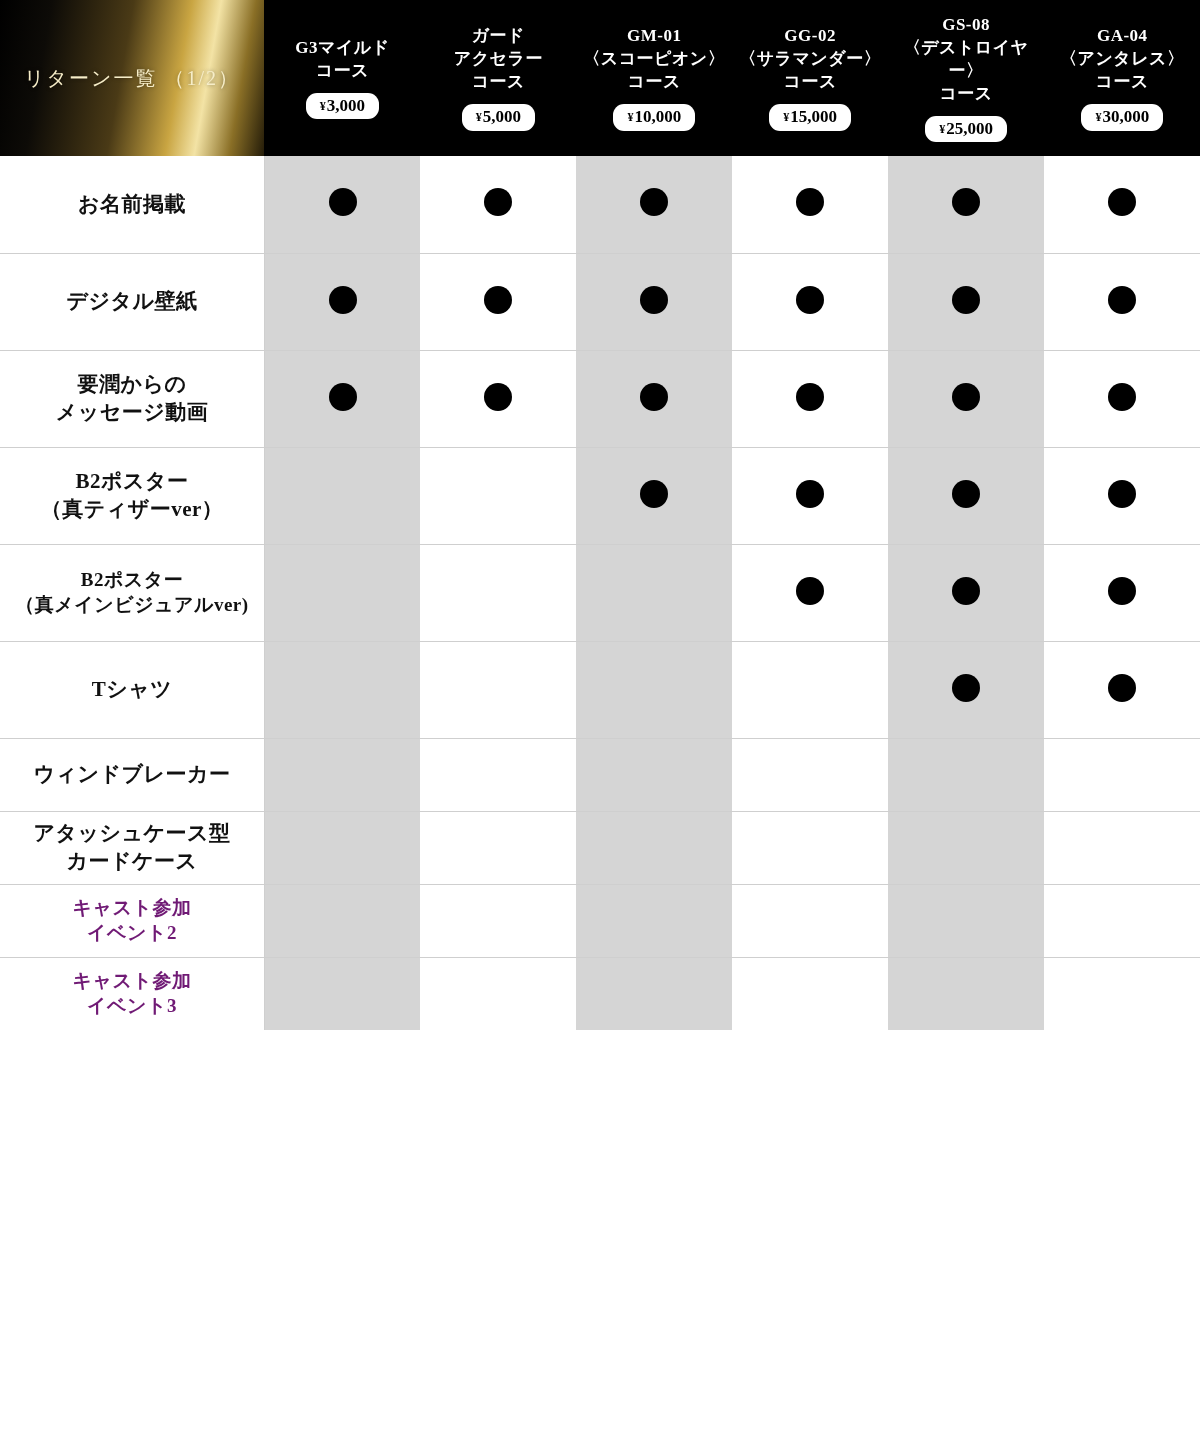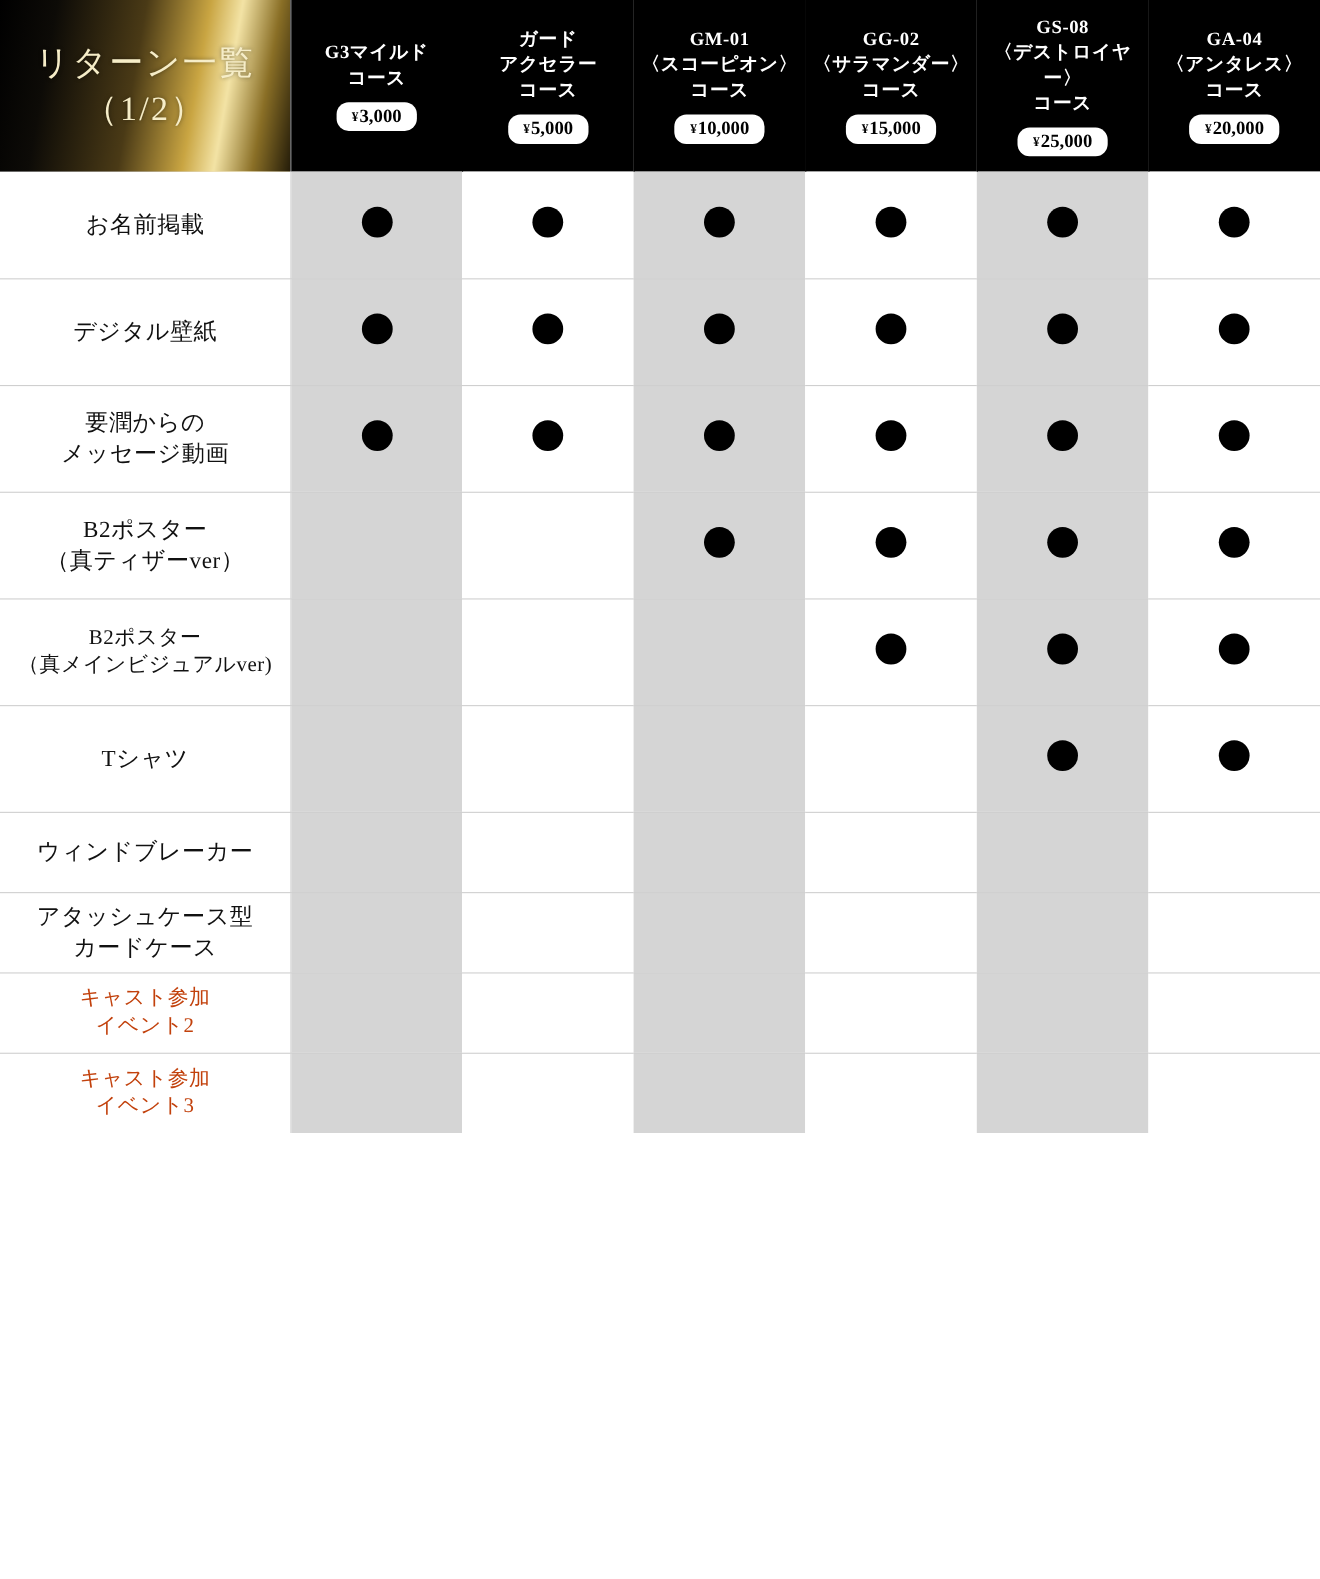--- a/index.html
+++ b/index.html
@@ -21,21 +21,21 @@
     vertical-align:middle;
     text-align:center;
   }
   th.title-cell{
     width:264px;
     background:linear-gradient(100deg,#000000 0%,#0d0b07 18%,#4a3a16 46%,#c9a542 66%,#f3e3a5 76%,#8a6f26 88%,#241c09 100%);
     color:#f6edc8;
     position:relative;
   }
   .title-main{
-    font-size:31px;
+    font-size:20px;
     letter-spacing:2px;
     line-height:1.35;
     font-weight:normal;
     text-shadow:0 0 4px rgba(0,0,0,.4);
   }
   th.course-cell{
     background:#000000;
     color:#ffffff;
     border-left:1px solid #000;
   }
@@ -65,29 +65,29 @@
   tbody td{
     padding:0;
     border-bottom:1px solid #cfcfcf;
     text-align:center;
     vertical-align:middle;
   }
   td.row-label{
     width:264px;
     background:#ffffff;
     font-size:21px;
-    font-weight:normal;
+    font-weight:bold;
     line-height:1.3;
     letter-spacing:.5px;
     white-space:pre-line;
     padding:4px 8px;
     border-right:1px solid #cfcfcf;
   }
   td.row-label.small{font-size:19px;}
-  td.row-label.highlight{color:#c2410c;}
+  td.row-label.highlight{color:#701a75;}
   td.cell{
     width:156px;
     background:#ffffff;
   }
   td.cell.shaded{background:#d5d5d5;}
   .dot{
     display:inline-block;
     width:28px;height:28px;
     border-radius:50%;
     background:#000000;
@@ -138,21 +138,21 @@
         <div class="course-name">GS-08
 〈デストロイヤー〉
 コース</div>
         <div class="price-pill"><span class="yen">¥</span><span>25,000</span></div>
       </th>
 
       <th class="course-cell">
         <div class="course-name">GA-04
 〈アンタレス〉
 コース</div>
-        <div class="price-pill"><span class="yen">¥</span><span>20,000</span></div>
+        <div class="price-pill"><span class="yen">¥</span><span>30,000</span></div>
       </th>
     </tr>
   </thead>
   <tbody id="table-body">
       <tr class="tall">
         <td class="row-label">お名前掲載</td>
         <td class="cell shaded"><span class="dot"></span></td>
         <td class="cell"><span class="dot"></span></td>
         <td class="cell shaded"><span class="dot"></span></td>
         <td class="cell"><span class="dot"></span></td>

